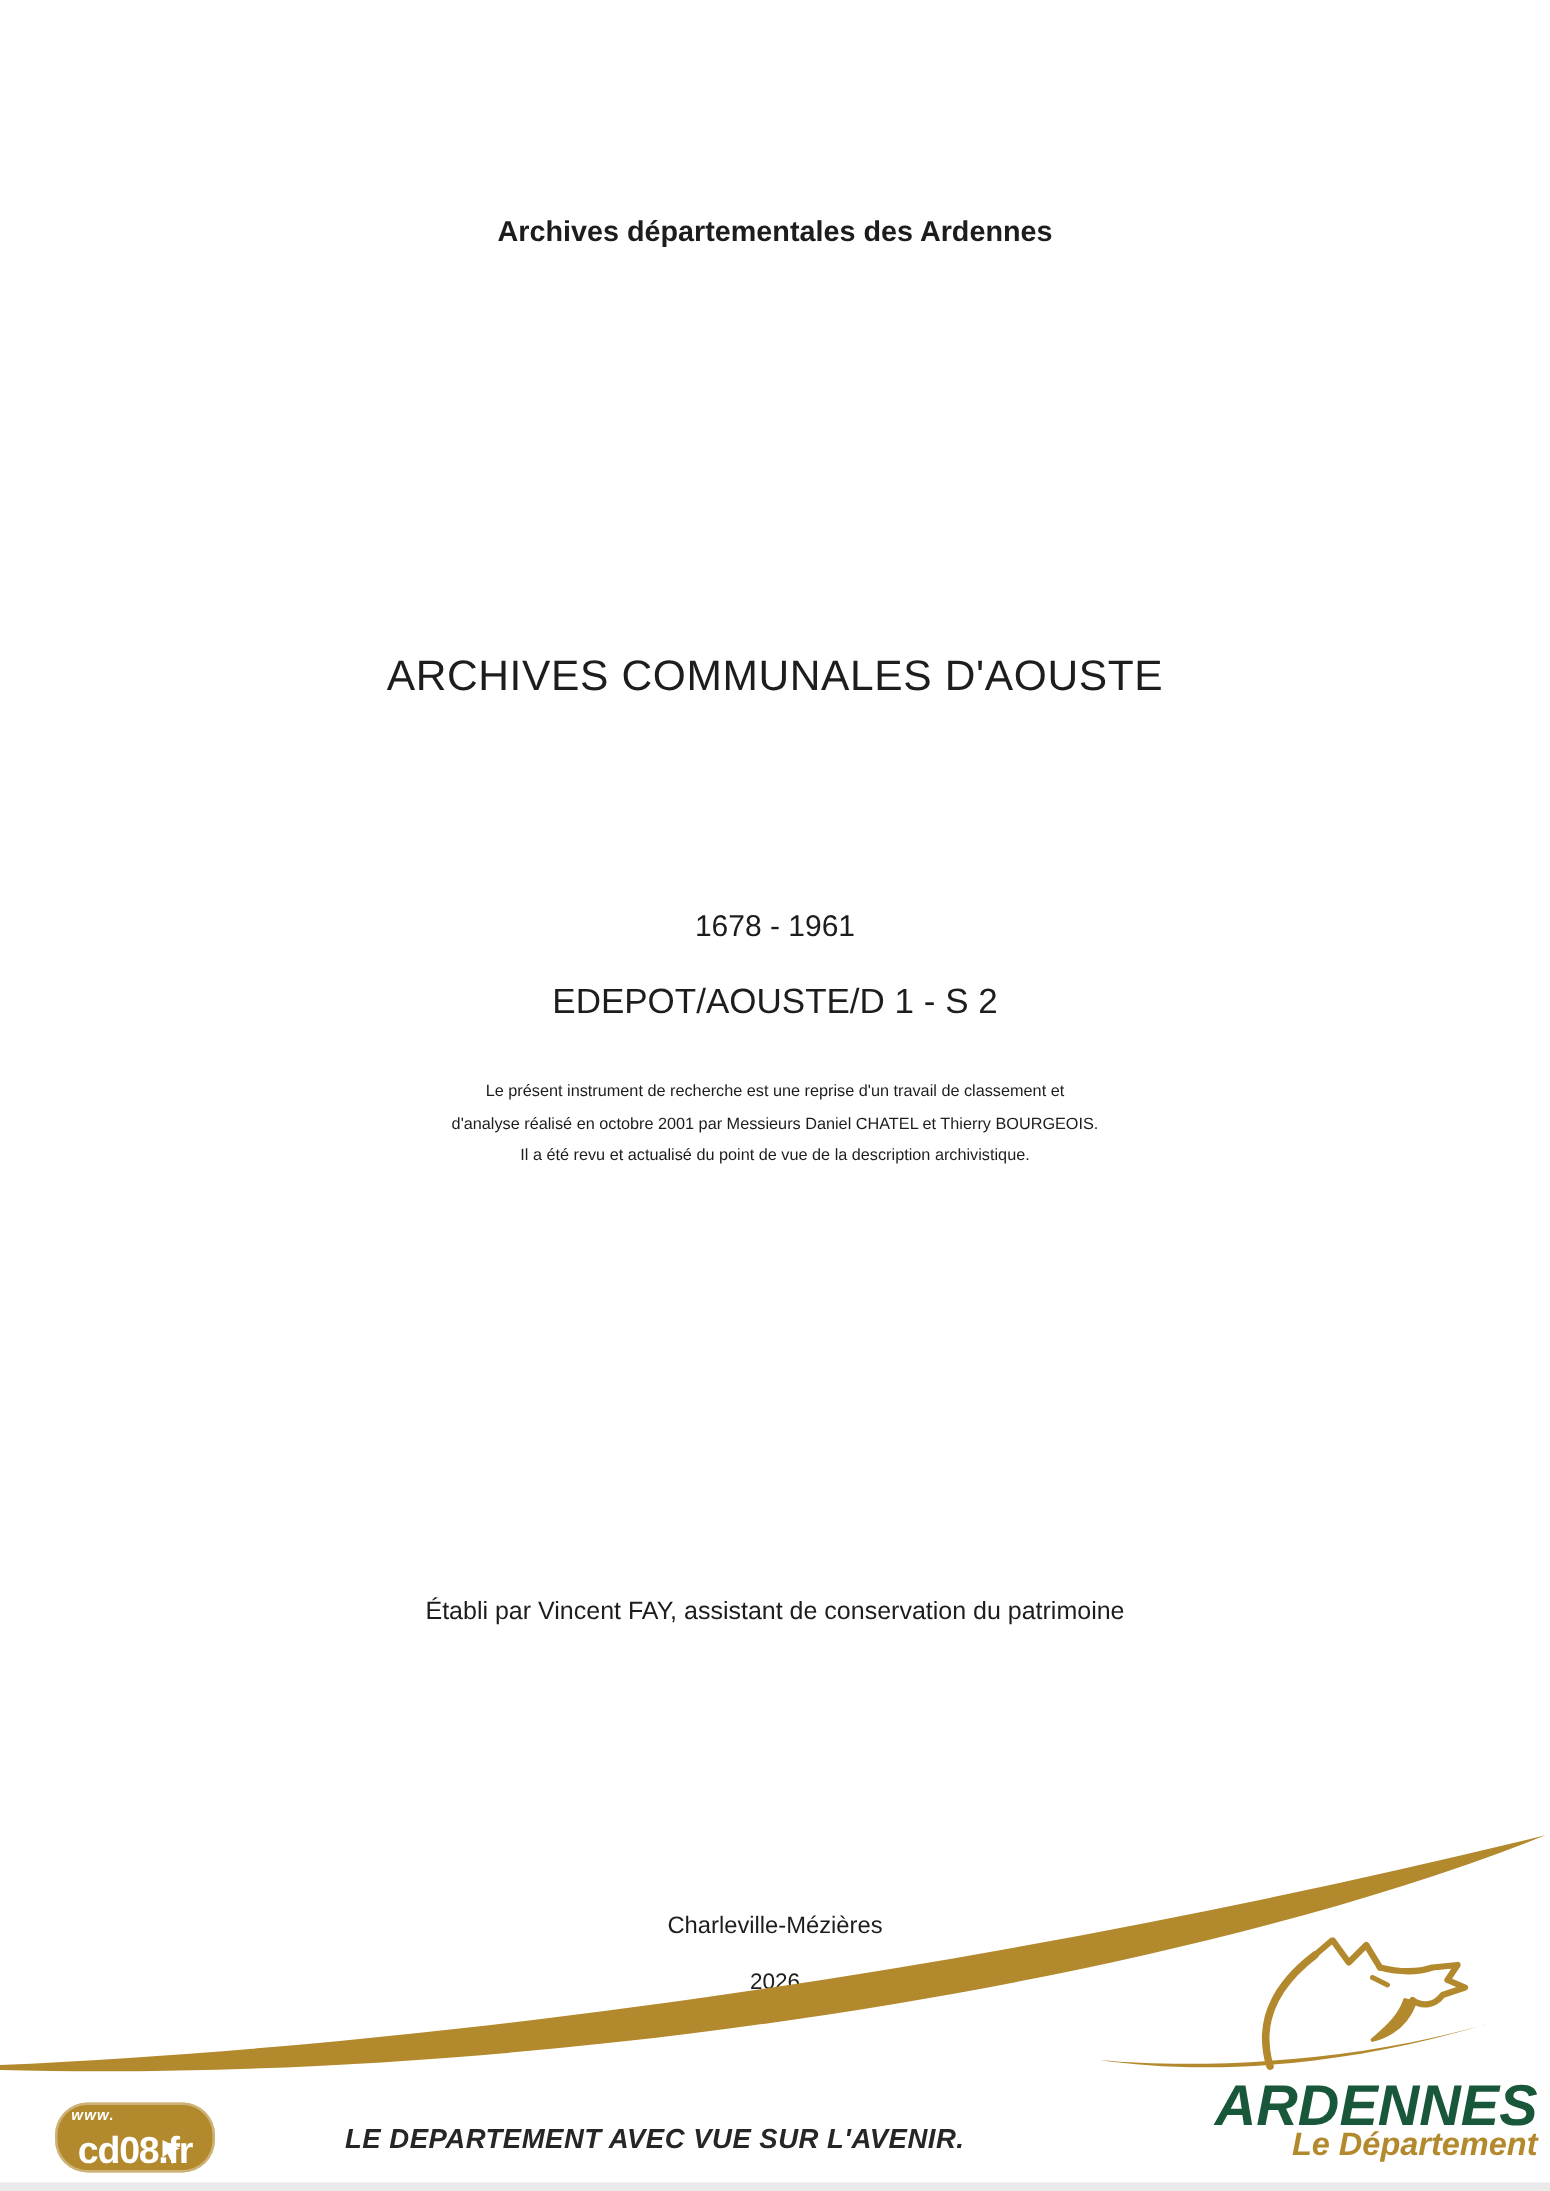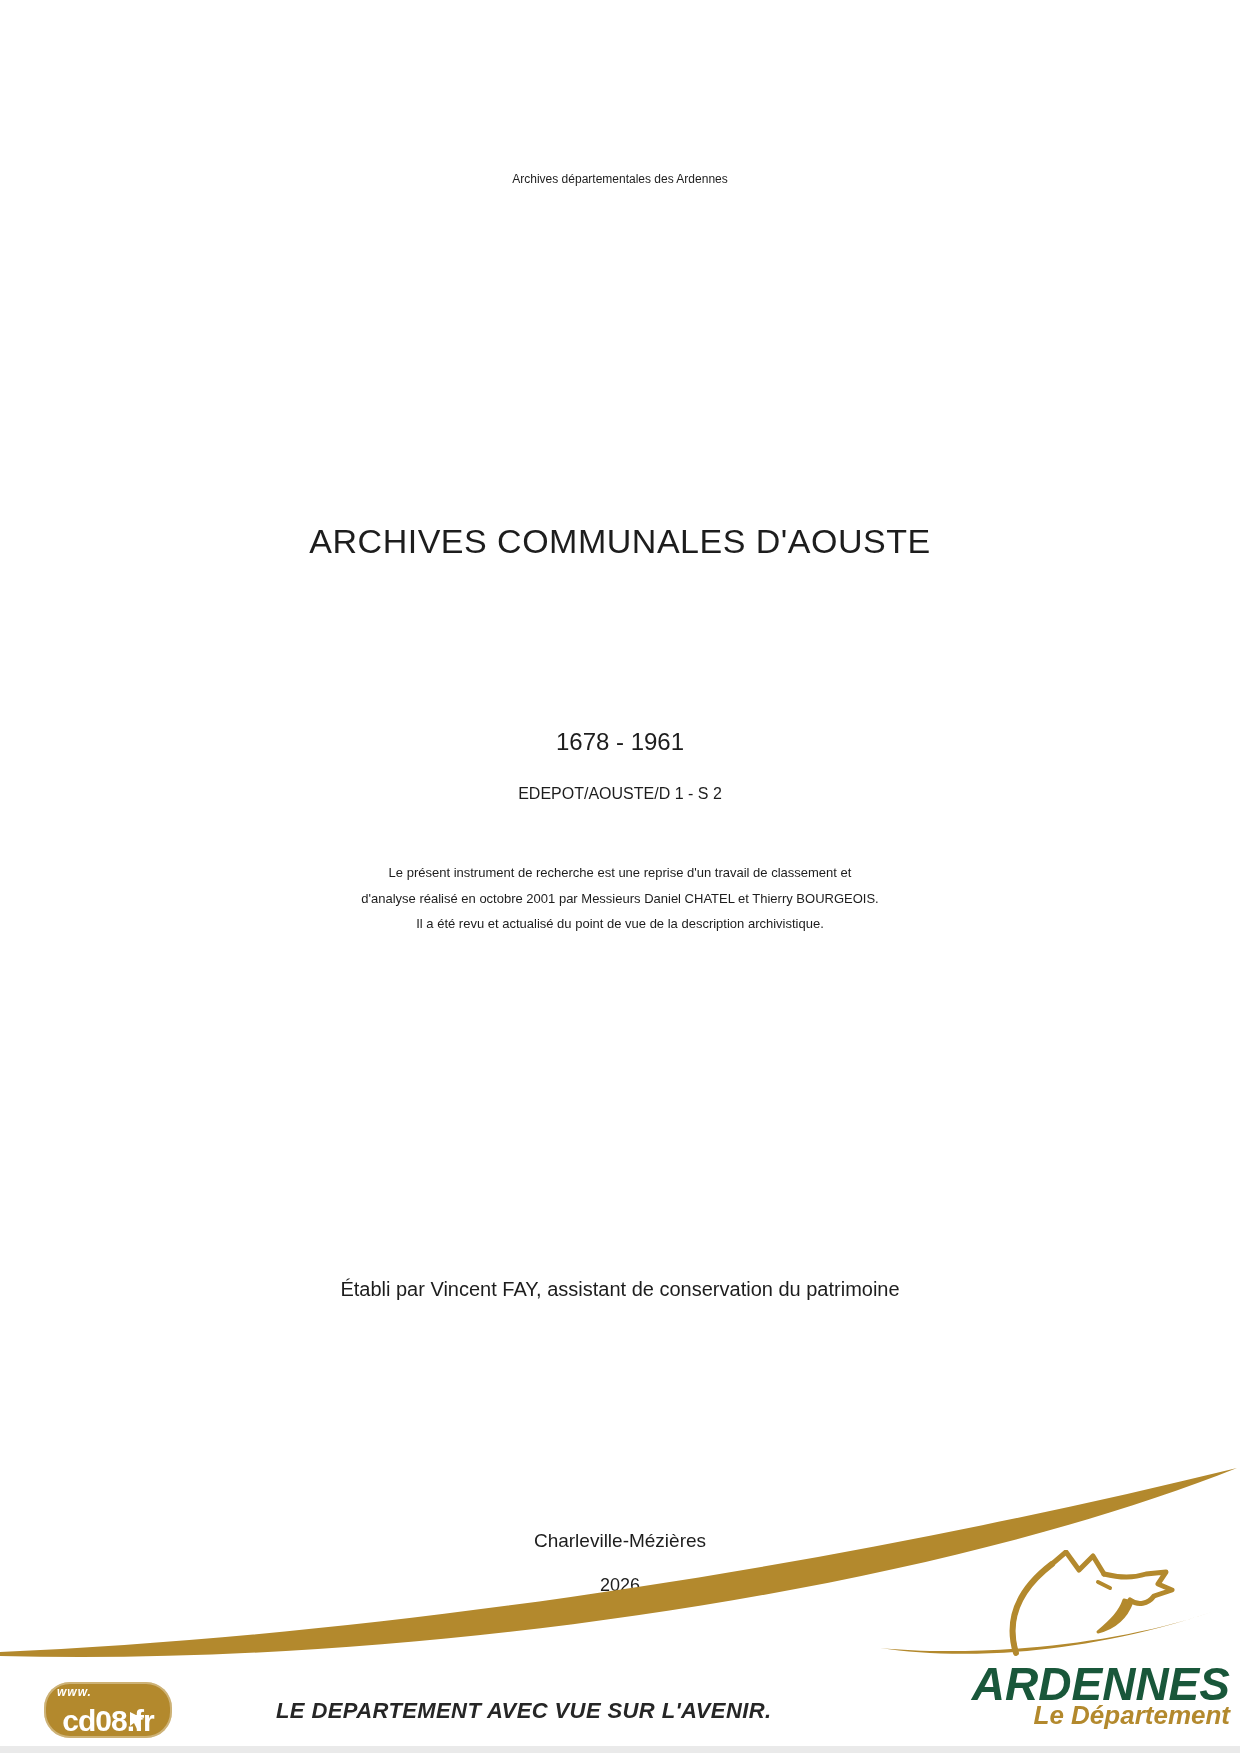--- a/index.html
+++ b/index.html
@@ -12,24 +12,24 @@
   .page{
     position:relative;
     width:1240px;height:1753px;
     margin:0 auto;
     background:#ffffff;
     font-family:"Liberation Sans", sans-serif;
     color:var(--text);
     overflow:hidden;
   }
   .centered{position:absolute;left:0;right:0;text-align:center;}
-  .institution{top:172px;font-size:12px;}
+  .institution{top:172px;font-size:23px;font-weight:bold;}
   .doc-title{top:510px;font-size:34px;font-weight:400;letter-spacing:.5px;margin:12px;}
   .date-range{top:728px;font-size:24px;text-align:center;}
-  .reference{top:785px;font-size:16px;}
+  .reference{top:785px;font-size:28px;}
   .description{top:860px;font-size:13px;line-height:25.5px;}
   .author{top:1278px;font-size:20px;}
   .place{top:1530px;font-size:19px;}
   .year{top:1575px;font-size:18px;}
 
   .swoosh-main{position:absolute;left:0;top:1455px;width:1240px;height:215px;}
 
   
   .cd08{
     position:absolute;left:44px;top:1682px;width:128px;height:56px;

